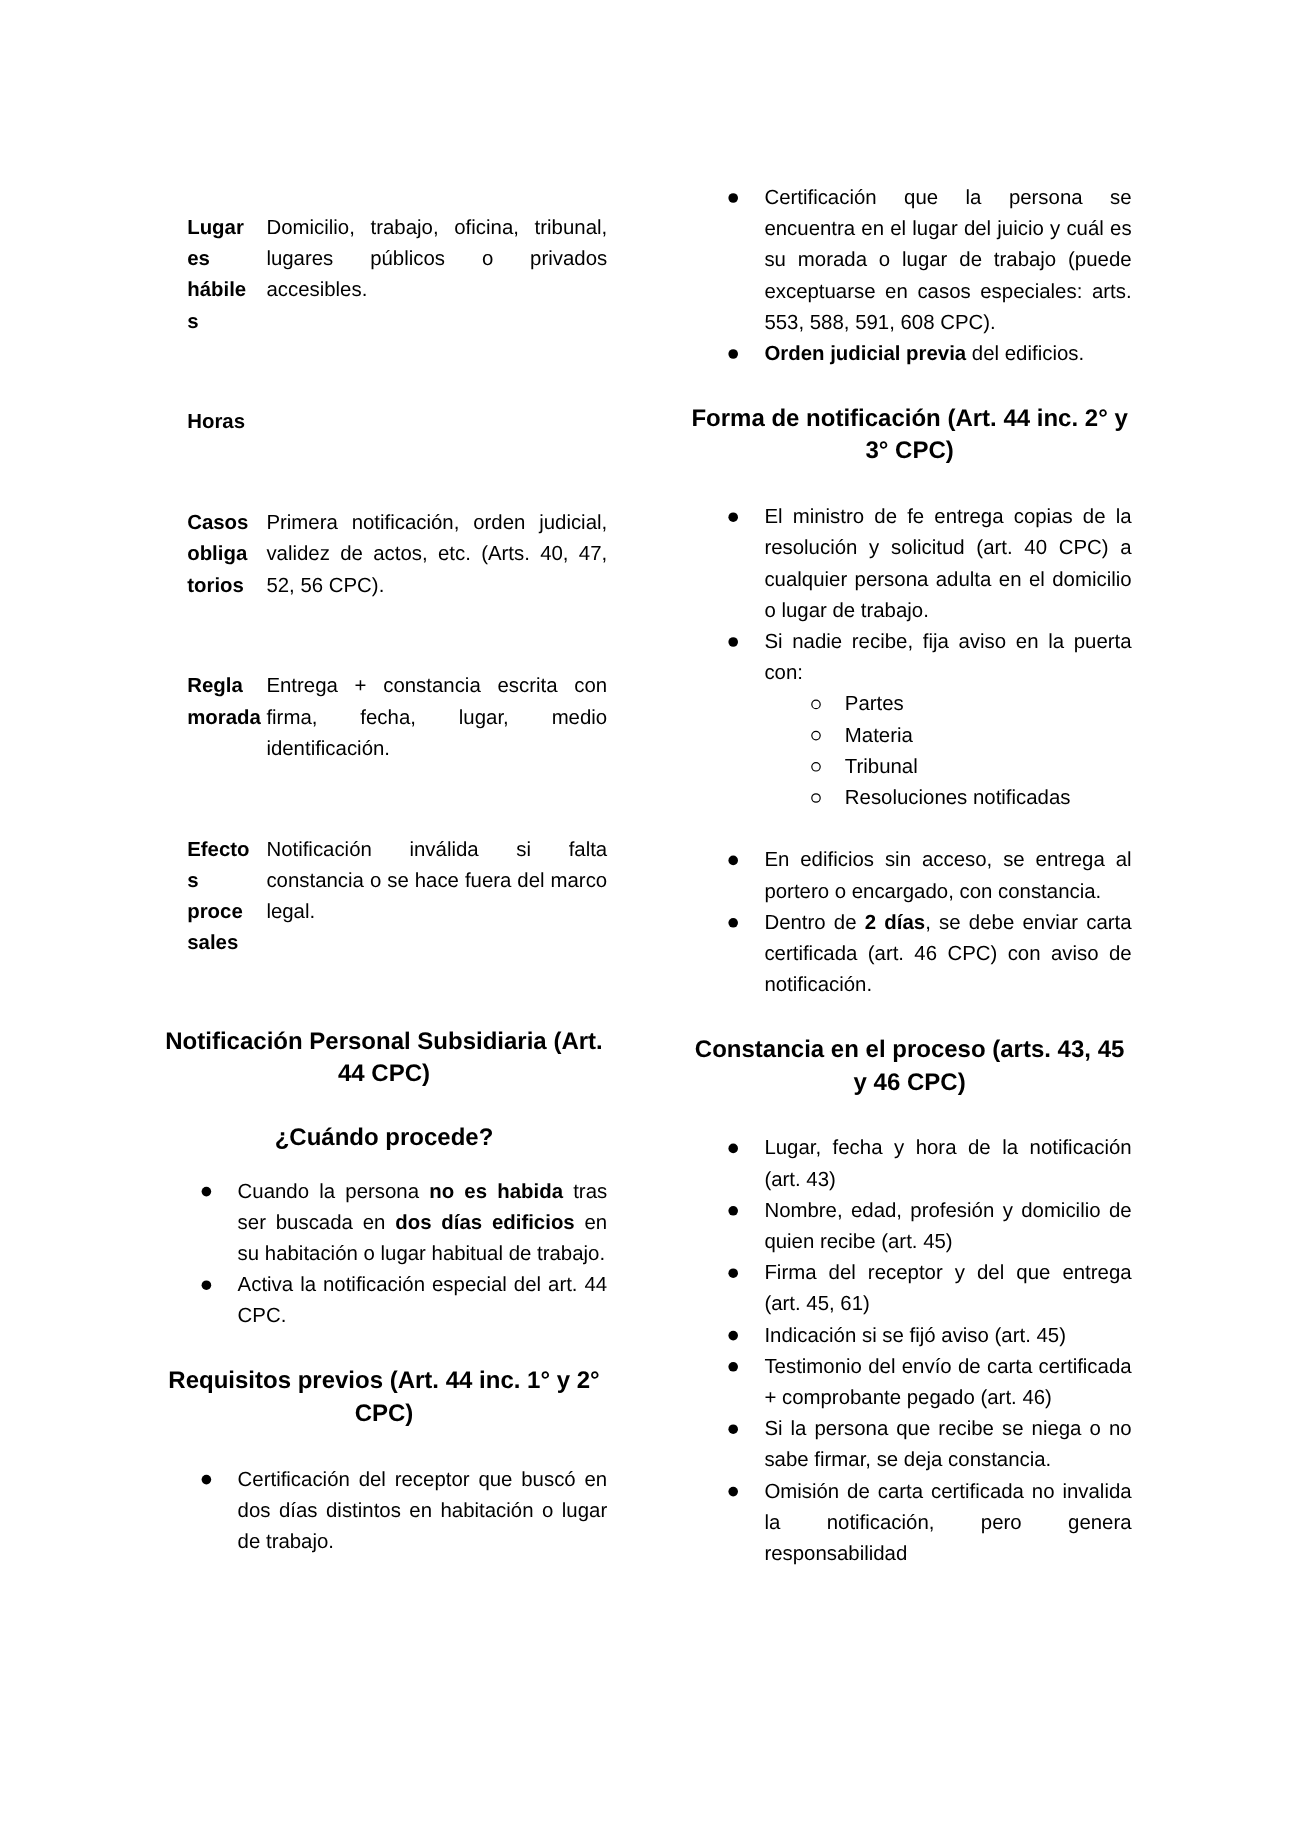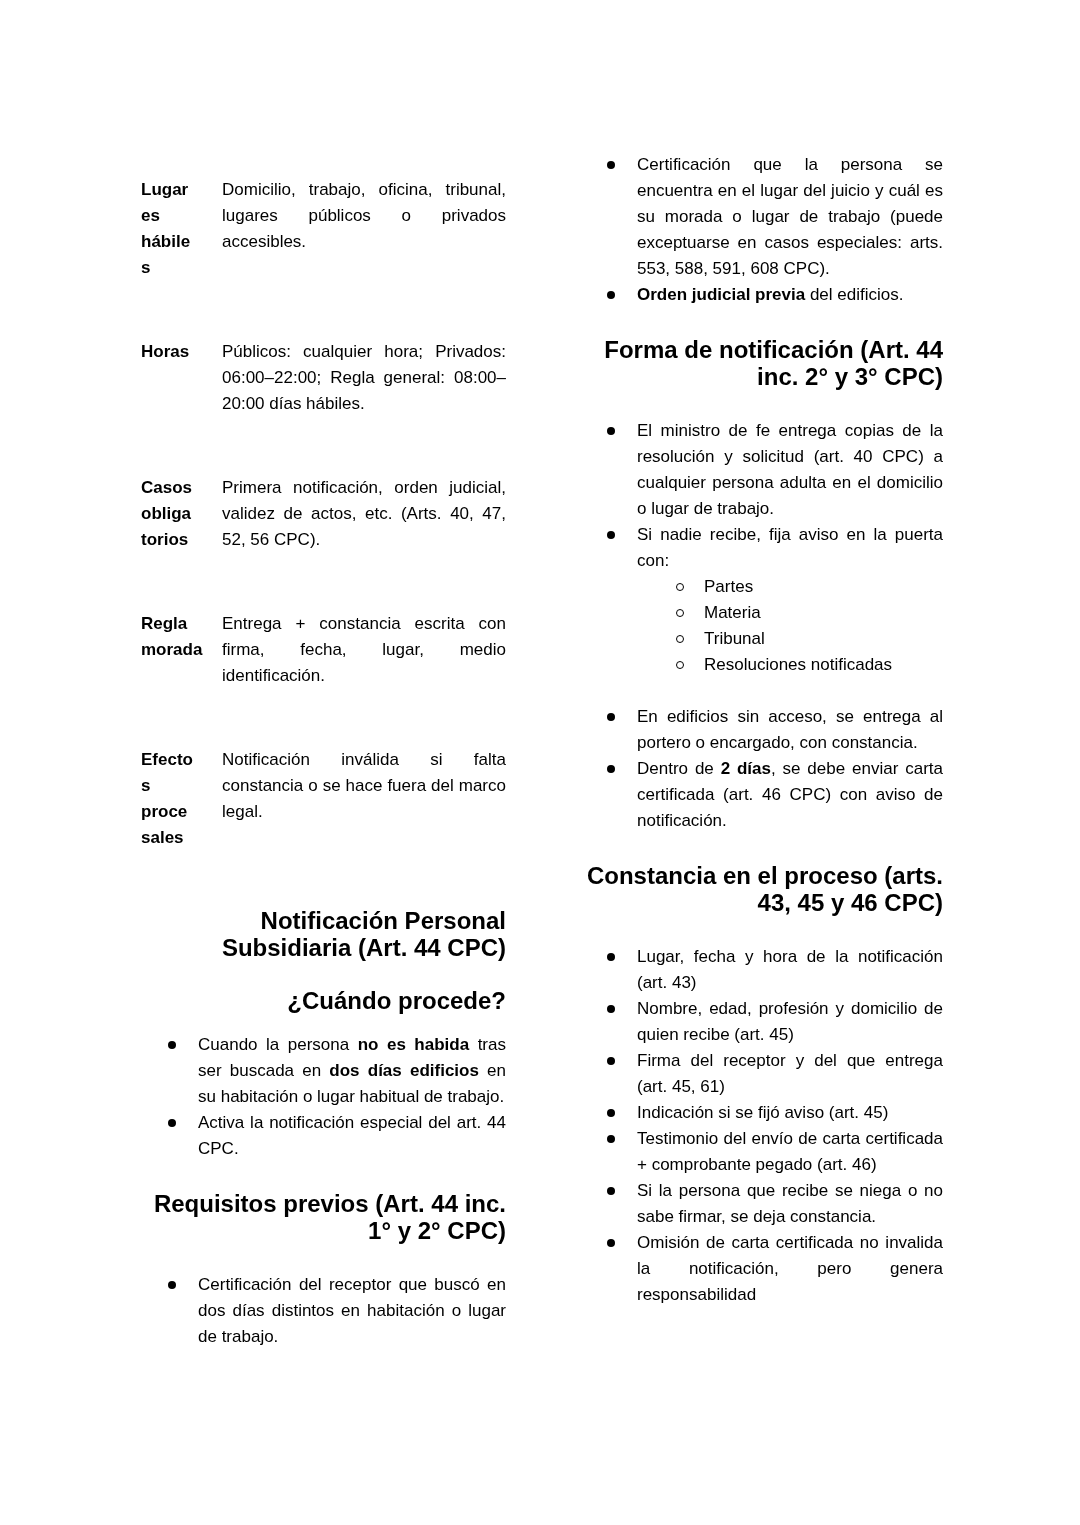--- a/index.html
+++ b/index.html
@@ -26,28 +26,28 @@
 
   
   .t-row { display: flex; margin-bottom: 58px; }
   .t-row:last-child { margin-bottom: 0; }
   .t-label {
     flex: 0 0 81px;
     width: 81px;
     margin-left: 7px;
     font-weight: bold;
   }
-  .t-label .lbl-line { line-height: 26px; }
+  .t-label .lbl-line { line-height: 26px; margin-left: 15px; }
   .t-content { flex: 1; text-align: justify; }
 
   .heading, .subheading {
-    font-size: 24px;
+    font-size: 20px;
     line-height: 27px;
     font-weight: bold;
-    text-align: right;
+    text-align: center;
   }
   .table + .heading   { margin-top: 56px; }
   .list + .heading    { margin-top: 28px; }
   .heading + .subheading { margin-top: 26px; }
   .heading + .list    { margin-top: 28px; }
   .subheading + .list { margin-top: 18px; }
 
   ul.list { list-style: none; margin: 0; padding: 0; }
   .item {
     position: relative;
@@ -89,21 +89,20 @@
             <div class="lbl-line">es</div>
             <div class="lbl-line">hábile</div>
             <div class="lbl-line">s</div>
           </div>
           <div class="t-content">Domicilio, trabajo, oficina, tribunal, lugares públicos o privados accesibles.</div>
         </div>
         <div class="t-row">
           <div class="t-label">
             <div class="lbl-line">Horas</div>
           </div>
-          <div class="t-content">Públicos: cualquier hora; Privados: 06:00–22:00; Regla general: 08:00–20:00 días hábiles.</div>
         </div>
         <div class="t-row">
           <div class="t-label">
             <div class="lbl-line">Casos</div>
             <div class="lbl-line">obliga</div>
             <div class="lbl-line">torios</div>
           </div>
           <div class="t-content">Primera notificación, orden judicial, validez de actos, etc. (Arts. 40, 47, 52, 56 CPC).</div>
         </div>
         <div class="t-row">

